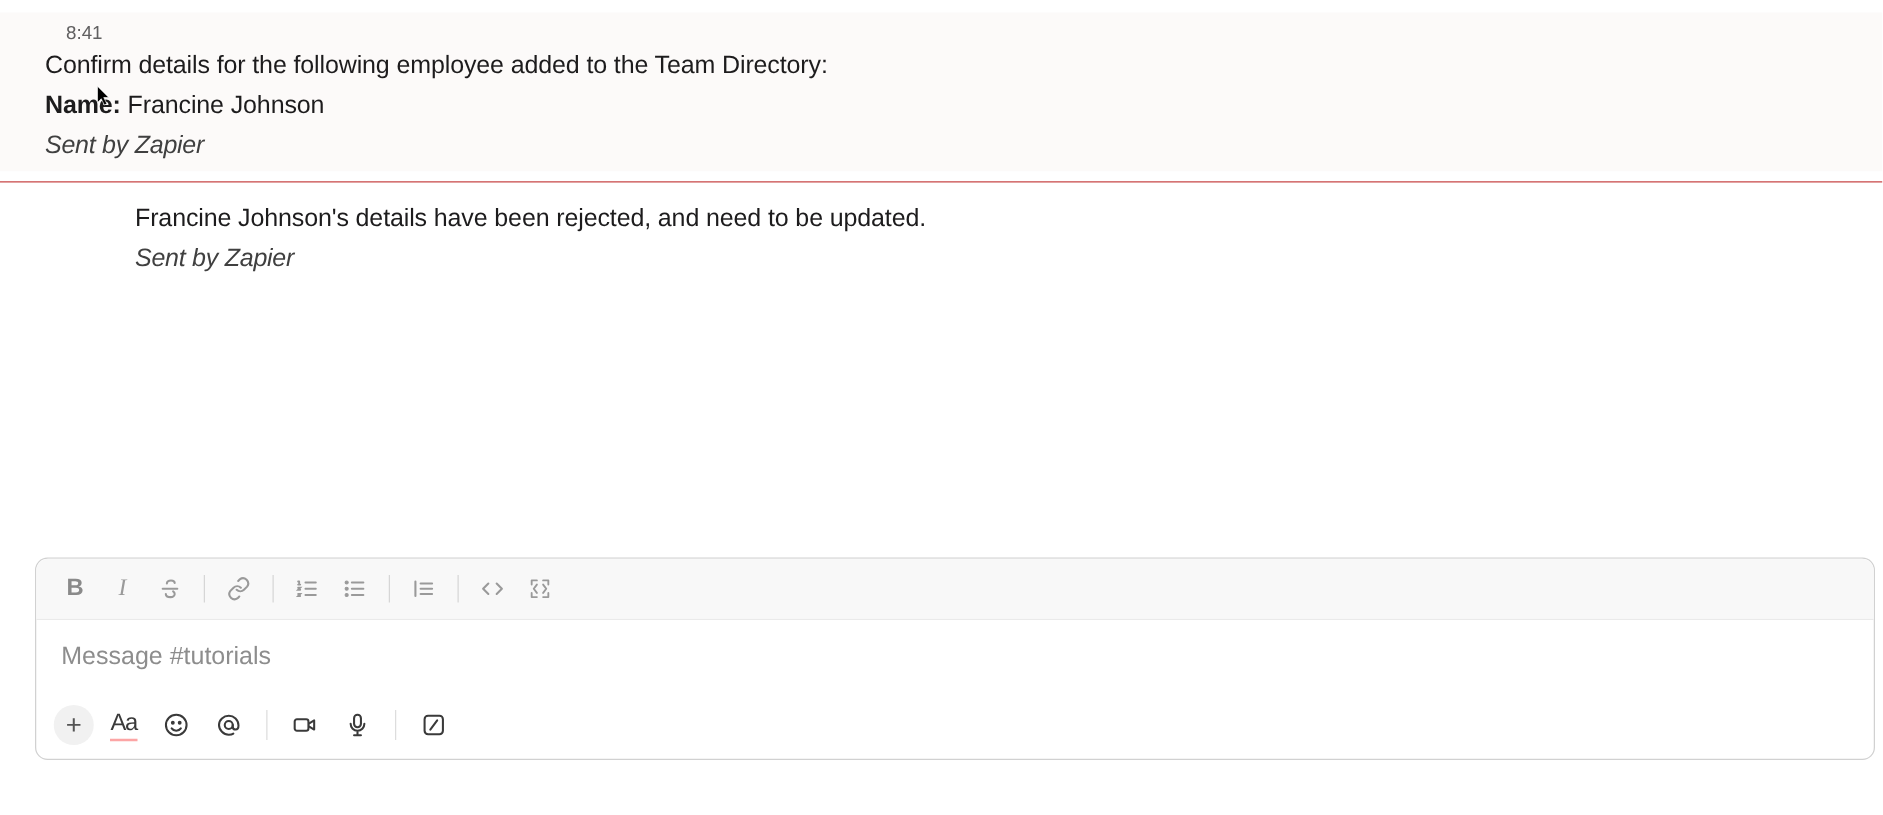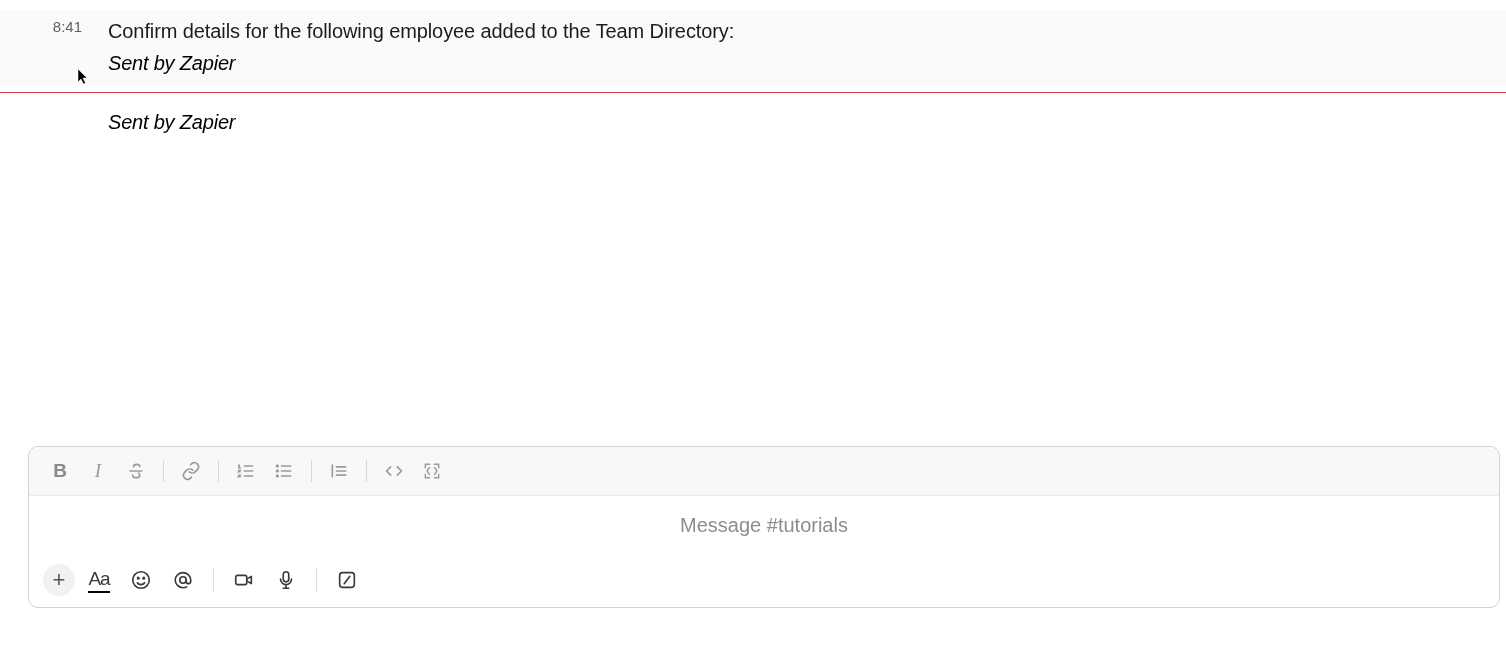--- a/index.html
+++ b/index.html
@@ -15,20 +15,21 @@
   .messages {
     padding: 10px 0 0 0;
   }
   .msg-block {
     display: flex;
     padding: 4px 20px 4px 20px;
     position: relative;
   }
   .msg-block.highlighted {
     background: #fcfaf9;
+    flex-direction: column;
   }
   .timestamp {
     width: 72px;
     text-align: right;
     color: #616061;
     font-size: 15px;
     padding-top: 4px;
     padding-right: 10px;
     flex-shrink: 0;
   }
@@ -39,21 +40,21 @@
     color: #1d1c1d;
     letter-spacing: -0.1px;
   }
   .msg-content p { margin: 2px 16px; }
   .msg-content .bold { font-weight: 700; }
   .msg-content a {
     color: #1264a3;
     text-decoration: none;
   }
   .sent-by {
-    color: #000000;
+    color: #404040;
     font-style: italic;
     font-size: 20px;
     margin-top: 12px;
     letter-spacing: -0.2px;
   }
   .divider {
     border-top: 1px solid #c84747;
     margin: 8px 0 8px 0;
   }
   .cursor-arrow {
@@ -96,21 +97,20 @@
   .tb-btn svg { stroke: #9a9a9a; fill: none; }
   .tb-sep {
     width: 1px;
     height: 22px;
     background: #d6d6d6;
     margin: 0 6px;
   }
   .composer-input {
     padding: 18px 20px 18px 20px;
     min-height: 52px;
-    text-align: center;
   }
   .composer-placeholder {
     color: #8d8d8d;
     font-size: 20px;
   }
   .composer-actions {
     display: flex;
     align-items: center;
     gap: 6px;
     padding: 8px 14px 10px 14px;
@@ -134,50 +134,52 @@
     color: #555;
     font-weight: 300;
   }
   .act-sep {
     width: 1px;
     height: 24px;
     background: #dddddd;
     margin: 0 6px;
   }
   .aa-underline {
-    border-bottom: 2px solid #000000;
+    border-bottom: 2px solid #fca5a5;
     padding-bottom: 1px;
     font-size: 19px;
     color: #3a3a3a;
     letter-spacing: -1px;
   }
   .icon-svg { width: 20px; height: 20px; }
   .icon-svg-lg { width: 22px; height: 22px; }
 </style>
 </head>
 <body>
 
 <div class="messages">
 
   <div class="msg-block highlighted">
     <svg class="cursor-arrow" viewBox="0 0 12 18">
       <path d="M1 1 L1 14 L4 11 L6.5 16 L8.5 15 L6 10 L10 10 Z" fill="#000" stroke="#fff" stroke-width="0.5"></path>
     </svg>
     <div class="timestamp">8:41</div>
     <div class="msg-content">
       <p>Confirm details for the following employee added to the Team Directory:</p>
+      <p><span class="bold">Name:</span><span> Francine Johnson</span></p>
       <p class="sent-by">Sent by Zapier</p>
     </div>
   </div>
 
   <div class="divider"></div>
 
   <div class="msg-block">
     <div class="timestamp"></div>
     <div class="msg-content">
+      <p>Francine Johnson's details have been rejected, and need to be updated.</p>
       <p class="sent-by">Sent by Zapier</p>
     </div>
   </div>
 
 </div>
 
 <div class="composer-wrap">
 
   <div class="composer-toolbar">
     <div class="tb-btn" style="font-weight:700;color:#8a8a8a;">B</div>

